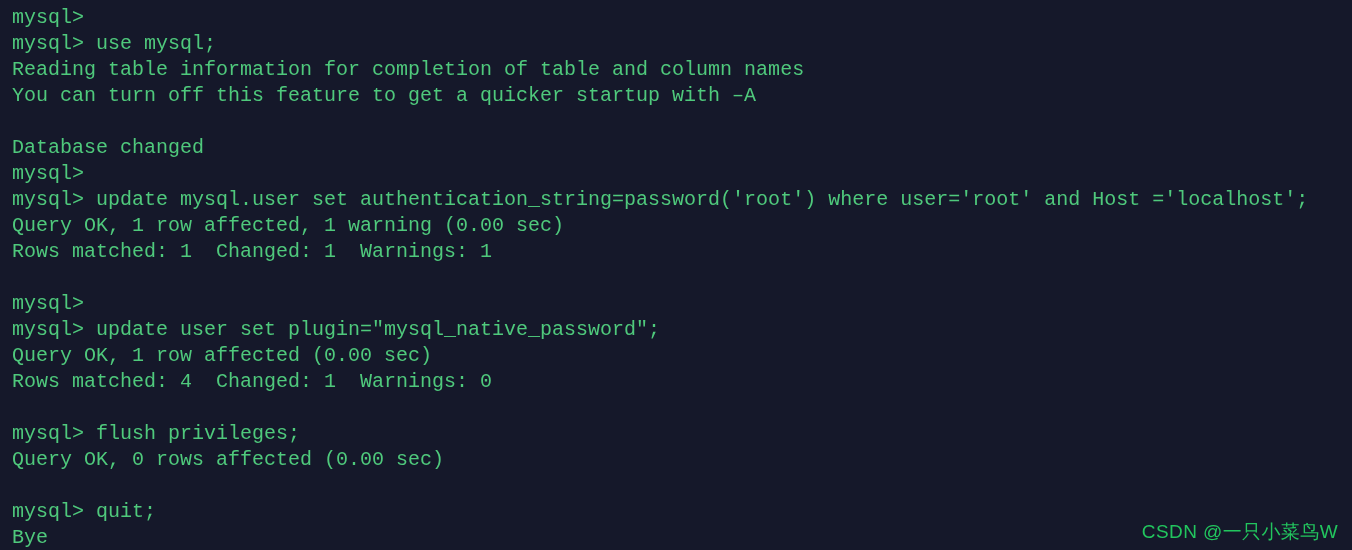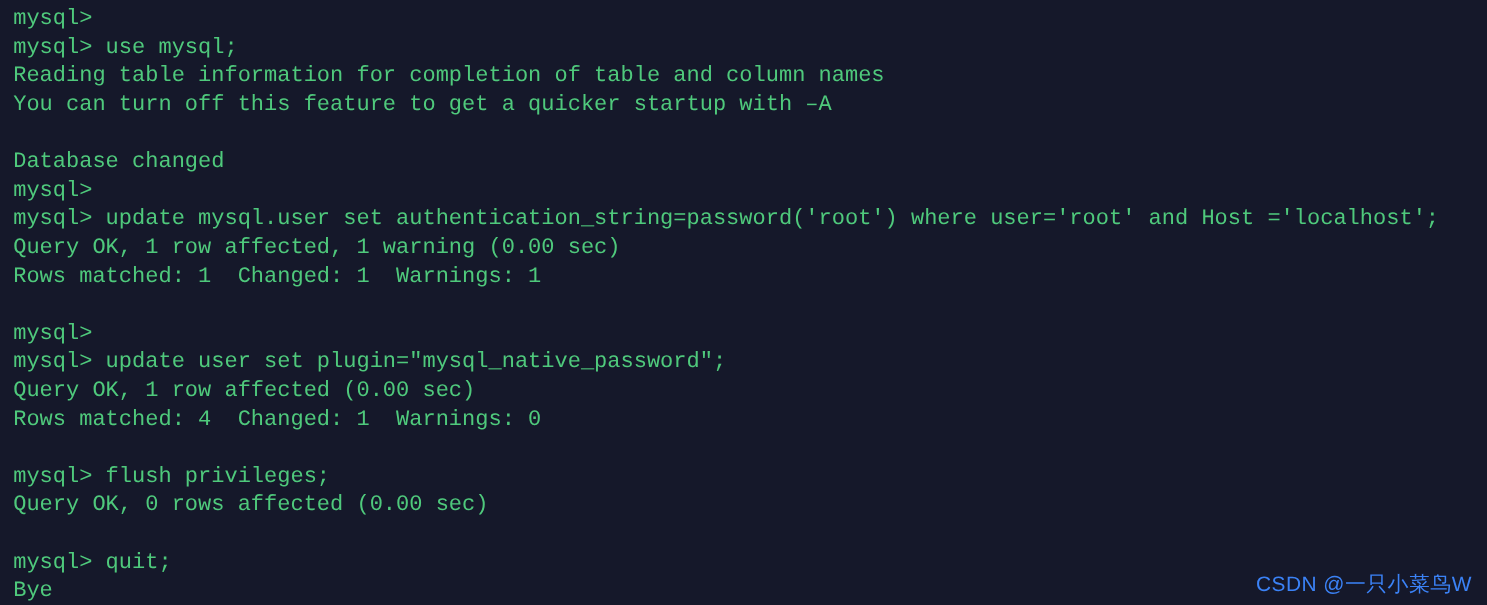--- a/index.html
+++ b/index.html
@@ -40,21 +40,21 @@
   .term-line.blank {
     color: transparent;
   }
   #watermark {
     position: absolute;
     right: 14px;
     bottom: 5px;
     font-family: "Liberation Sans", "DejaVu Sans", sans-serif;
     font-size: 19px;
     line-height: 26px;
-    color: #3b82f6;
+    color: #22c55e;
     letter-spacing: 0.4px;
     white-space: pre;
     user-select: none;
   }
 </style>
 </head>
 <body>
 
 <div id="terminal">
   <div id="terminal-output"><span class="term-line">mysql&gt;</span><span class="term-line">mysql&gt; use mysql;</span><span class="term-line">Reading table information for completion of table and column names</span><span class="term-line">You can turn off this feature to get a quicker startup with –A</span><span class="term-line blank">&nbsp;</span><span class="term-line">Database changed</span><span class="term-line">mysql&gt;</span><span class="term-line">mysql&gt; update mysql.user set authentication_string=password('root') where user='root' and Host ='localhost';</span><span class="term-line">Query OK, 1 row affected, 1 warning (0.00 sec)</span><span class="term-line">Rows matched: 1  Changed: 1  Warnings: 1</span><span class="term-line blank">&nbsp;</span><span class="term-line">mysql&gt;</span><span class="term-line">mysql&gt; update user set plugin="mysql_native_password";</span><span class="term-line">Query OK, 1 row affected (0.00 sec)</span><span class="term-line">Rows matched: 4  Changed: 1  Warnings: 0</span><span class="term-line blank">&nbsp;</span><span class="term-line">mysql&gt; flush privileges;</span><span class="term-line">Query OK, 0 rows affected (0.00 sec)</span><span class="term-line blank">&nbsp;</span><span class="term-line">mysql&gt; quit;</span><span class="term-line">Bye</span></div>

